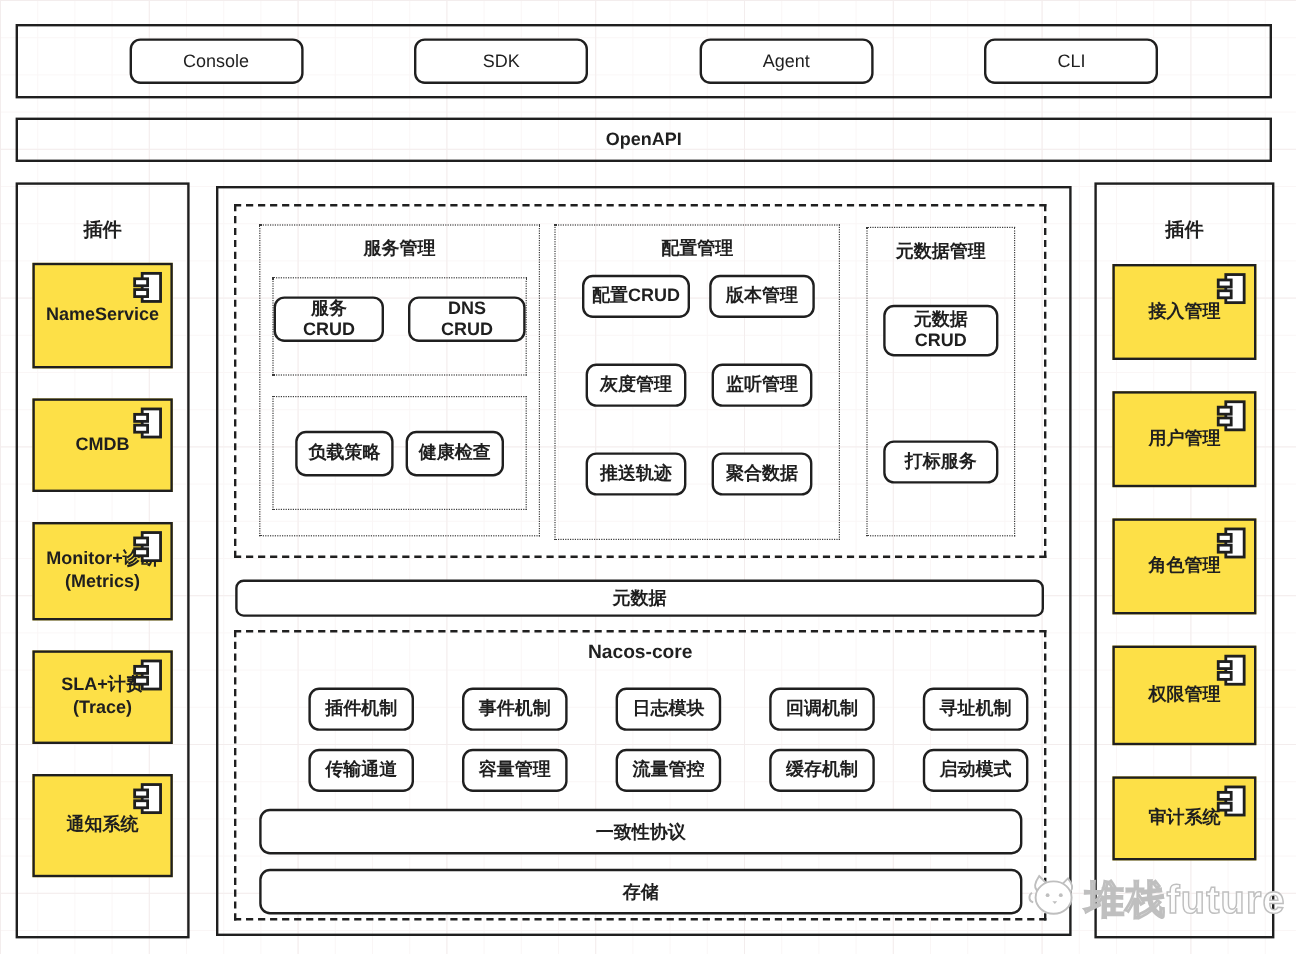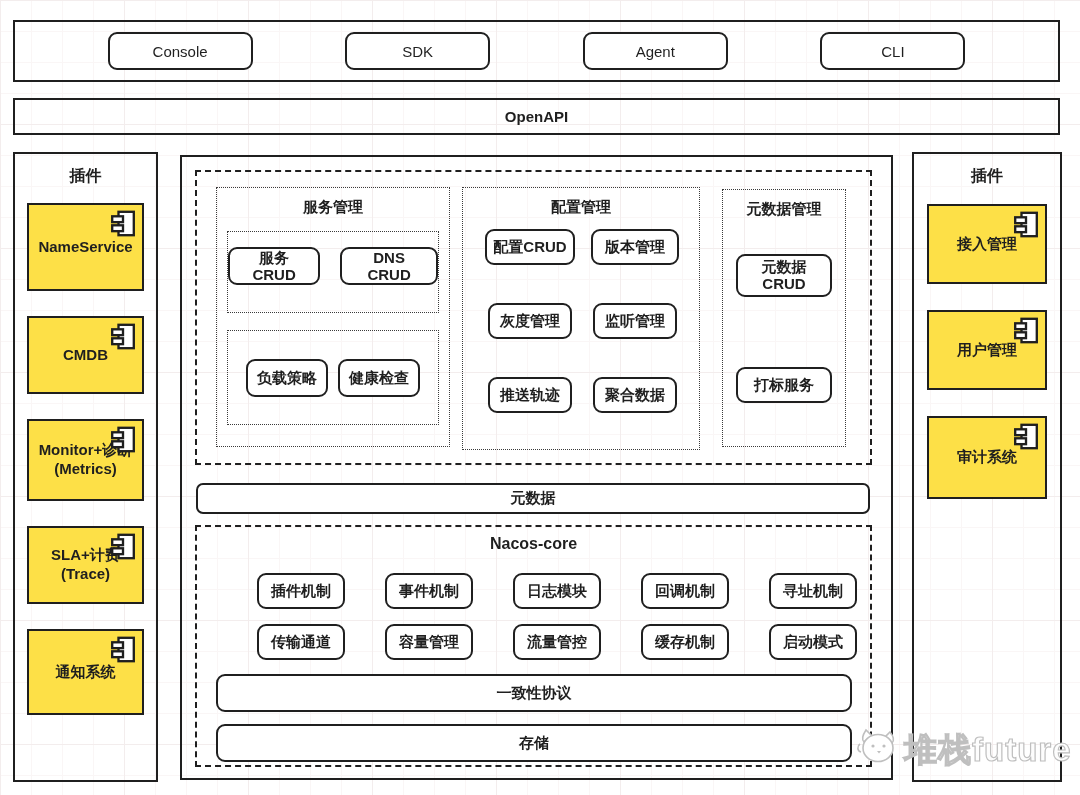--- a/index.html
+++ b/index.html
@@ -25,21 +25,21 @@
     border:2px solid #1f1f1f; border-radius:9px; background:#ffffff;
     display:flex; align-items:center; justify-content:center;
     font-size:15px; font-weight:700; text-align:center; line-height:1.15;
   }
   .bar {
     border:2px solid #1f1f1f; border-radius:7px; background:#ffffff;
     display:flex; align-items:center; justify-content:center;
     font-size:15px; font-weight:700;
   }
   .section-title { text-align:center; font-size:15px; font-weight:700; }
-  .panel-title { text-align:center; font-size:16px; font-weight:700; padding-top:12px; }
+  .panel-title { text-align:center; font-size:16px; font-weight:700; padding-top:28px; }
   .plugin-box {
     position:relative; border:2px solid #1f1f1f; background:#fde047;
     display:flex; align-items:center; justify-content:center;
     font-size:15px; font-weight:700; text-align:center; line-height:1.25;
   }
   .plugin-box .comp-icon { position:absolute; top:5px; right:6px; }
   .pre { white-space:pre-line; }
   .client-chip {
     border:2px solid #1f1f1f; border-radius:9px; background:#ffffff;
     width:145px; height:38px;
@@ -151,21 +151,41 @@
     <div class="plugin-box" style="height:80px;">
       <span class="comp-icon">
         <svg width="26" height="27" viewBox="0 0 28 30">
             <rect x="9" y="2" width="17" height="26" fill="#fff" stroke="#1f1f1f" stroke-width="2.6"></rect>
             <rect x="2" y="7" width="12" height="6.5" fill="#fff" stroke="#1f1f1f" stroke-width="2.6"></rect>
             <rect x="2" y="17" width="12" height="6.5" fill="#fff" stroke="#1f1f1f" stroke-width="2.6"></rect>
           </svg>
       </span>
       <span class="pre">用户管理</span>
     </div>
-    <div class="plugin-box" style="height:83px;align-items:center;">
+    <div class="plugin-box" style="height:80px;">
+      <span class="comp-icon">
+        <svg width="26" height="27" viewBox="0 0 28 30">
+            <rect x="9" y="2" width="17" height="26" fill="#fff" stroke="#1f1f1f" stroke-width="2.6"></rect>
+            <rect x="2" y="7" width="12" height="6.5" fill="#fff" stroke="#1f1f1f" stroke-width="2.6"></rect>
+            <rect x="2" y="17" width="12" height="6.5" fill="#fff" stroke="#1f1f1f" stroke-width="2.6"></rect>
+          </svg>
+      </span>
+      <span class="pre">角色管理</span>
+    </div>
+    <div class="plugin-box" style="height:83px;">
+      <span class="comp-icon">
+        <svg width="26" height="27" viewBox="0 0 28 30">
+            <rect x="9" y="2" width="17" height="26" fill="#fff" stroke="#1f1f1f" stroke-width="2.6"></rect>
+            <rect x="2" y="7" width="12" height="6.5" fill="#fff" stroke="#1f1f1f" stroke-width="2.6"></rect>
+            <rect x="2" y="17" width="12" height="6.5" fill="#fff" stroke="#1f1f1f" stroke-width="2.6"></rect>
+          </svg>
+      </span>
+      <span class="pre">权限管理</span>
+    </div>
+    <div class="plugin-box" style="height:70px;align-items:center;">
       <span class="comp-icon">
         <svg width="26" height="27" viewBox="0 0 28 30">
             <rect x="9" y="2" width="17" height="26" fill="#fff" stroke="#1f1f1f" stroke-width="2.6"></rect>
             <rect x="2" y="7" width="12" height="6.5" fill="#fff" stroke="#1f1f1f" stroke-width="2.6"></rect>
             <rect x="2" y="17" width="12" height="6.5" fill="#fff" stroke="#1f1f1f" stroke-width="2.6"></rect>
           </svg>
       </span>
       <span class="pre">审计系统</span>
     </div>
   </div>

